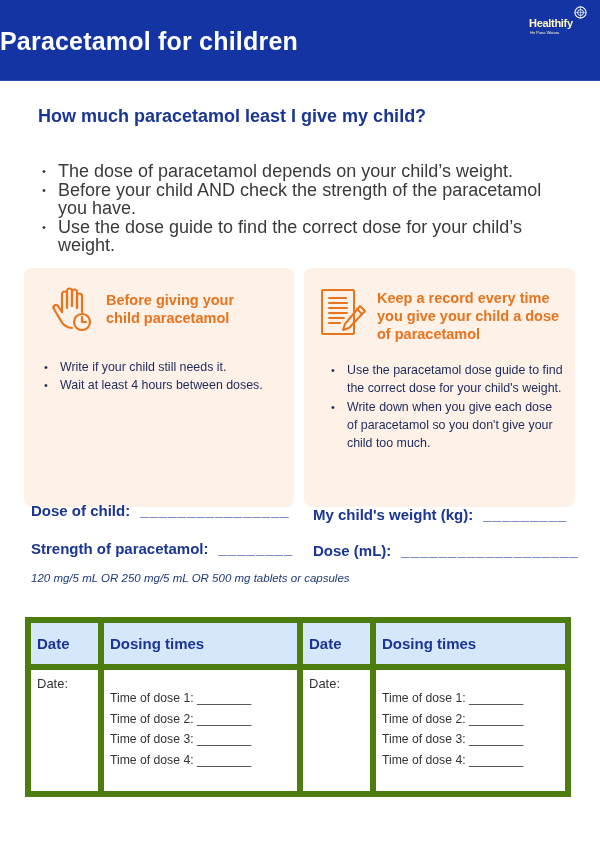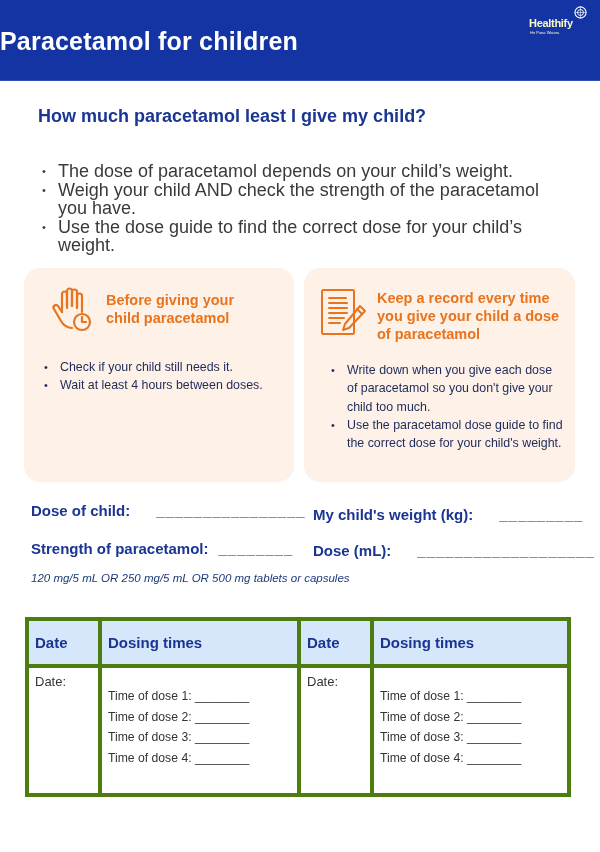--- a/index.html
+++ b/index.html
@@ -11,35 +11,35 @@
   .logo { position: absolute; right: 11px; top: 6px; width: 60px; height: 30px; color: #fef9c3; }
   .logo-globe { position: absolute; right: 2px; top: 0; width: 13px; height: 13px; }
   .logo-name { position: absolute; left: 0; top: 11px; font-size: 11px; font-weight: bold; letter-spacing: -0.3px; }
   .logo-sub { position: absolute; left: 1px; top: 24px; font-size: 4px; white-space: nowrap; }
 
   .intro-heading { position: absolute; left: 38px; top: 106px; font-size: 18px; font-weight: bold; color: #1a3593; }
   .intro-list { position: absolute; left: 40px; top: 137px; width: 530px; list-style: none; font-size: 18px; line-height: 18.5px; color: #3a3a3a; margin-top: 25px; }
   .intro-list li { position: relative; padding-left: 18px; }
   .intro-list li::before { content: "•"; position: absolute; left: 2px; top: 0; font-size: 11px; }
 
-  .card { position: absolute; top: 268px; height: 214px; background: #fdf1e8; border-radius: 16px; }
+  .card { position: absolute; top: 268px; height: 239px; background: #fdf1e8; border-radius: 8px; }
   .card-left { left: 24px; width: 270px; }
   .card-right { left: 304px; width: 271px; }
   .card-icon { position: absolute; }
   .card-title { position: absolute; color: #e8741e; font-weight: bold; font-size: 14.5px; line-height: 18px; }
   .card-list { position: absolute; list-style: none; color: #1e2a5a; font-size: 12.4px; line-height: 18.3px; }
   .card-list li { position: relative; padding-left: 18px; }
   .card-list li::before { content: "•"; position: absolute; left: 2px; top: 0; font-size: 11px; }
 
   .field { position: absolute; color: #1a3593; font-weight: bold; font-size: 15px; white-space: nowrap; }
-  .field .blank { margin-left: 26px; letter-spacing: 1px; }
+  .field .blank { margin-left: 10px; letter-spacing: 1px; }
   .strength-note { position: absolute; left: 31px; top: 572px; font-style: italic; font-size: 11.5px; color: #1e3a7a; }
 
   .dose-table { position: absolute; left: 25px; top: 617px; width: 546px; height: 180px; border-collapse: collapse; border: 2px solid #1d3d9b; }
-  .dose-table th, .dose-table td { border: 4px solid #4d7c0f; vertical-align: top; text-align: left; }
+  .dose-table th, .dose-table td { border: 6px solid #4d7c0f; vertical-align: top; text-align: left; }
   .dose-table th { background: #d6e6fb; color: #1a3593; font-size: 15px; font-weight: bold; height: 47px; vertical-align: middle; padding-left: 6px; }
   .dose-table td { padding: 6px 6px; font-size: 13px; color: #333; }
   .col-date { width: 73px; }
   .col-times { width: 199px; }
   .dose-lines { list-style: none; margin-top: 12px; font-size: 12.2px; line-height: 20.5px; color: #333; }
 </style>
 </head>
 <body>
 
 <div class="header">
@@ -51,52 +51,52 @@
       <path d="M7 1 L7 13 M1 7 L13 7" stroke="#fff" stroke-width="0.6"></path>
     </svg>
     <div class="logo-name">Healthify</div>
     <div class="logo-sub">He Puna Waiora</div>
   </div>
 </div>
 
 <div class="intro-heading">How much paracetamol least I give my child?</div>
 <ul class="intro-list">
   <li>The dose of paracetamol depends on your child’s weight.</li>
-  <li>Weigh your child AND check the strength of the paracetamol you have.</li>
+  <li>Before your child AND check the strength of the paracetamol you have.</li>
   <li>Use the dose guide to find the correct dose for your child’s weight.</li>
 </ul>
 
 <div class="card card-left">
   <svg class="card-icon" style="left:24px; top:18px; width:48px; height:48px;" viewBox="0 0 48 48" fill="none" stroke="#e8741e" stroke-width="2.2" stroke-linecap="round" stroke-linejoin="round">
     <path d="M14 26 V8 a2.5 2.5 0 0 1 5 0 V22"></path>
     <path d="M19 20 V5 a2.5 2.5 0 0 1 5 0 V20"></path>
     <path d="M24 20 V6 a2.5 2.5 0 0 1 5 0 V22"></path>
     <path d="M29 22 V10 a2.5 2.5 0 0 1 5 0 V26"></path>
     <path d="M14 26 L10 20 a2.5 2.5 0 0 0 -4 3 L13 35 C16 40 20 42 24 42"></path>
     <circle cx="34" cy="36" r="8"></circle>
     <path d="M34 31 V36 H38"></path>
   </svg>
   <div class="card-title" style="left:82px; top:23px; width:160px;">Before giving your child paracetamol</div>
   <ul class="card-list" style="left:18px; top:90px; width:246px;">
-    <li>Check if your child still needs it.</li>
+    <li>Write if your child still needs it.</li>
     <li>Wait at least 4 hours between doses.</li>
   </ul>
 </div>
 
 <div class="card card-right">
   <svg class="card-icon" style="left:16px; top:20px; width:48px; height:48px;" viewBox="0 0 48 48" fill="none" stroke="#e8741e" stroke-width="2" stroke-linecap="round" stroke-linejoin="round">
     <rect x="2" y="2" width="32" height="44" rx="1.5"></rect>
     <path d="M9 10 H26 M9 15 H27 M9 20 H27 M9 25 H27 M9 30 H24 M9 35 H20"></path>
     <path d="M40 18 L45 23 L29 40 L23 42 L25 36 Z"></path>
     <path d="M37 21 L42 26"></path>
   </svg>
   <div class="card-title" style="left:73px; top:21px; width:192px;">Keep a record every time you give your child a dose of paracetamol</div>
   <ul class="card-list" style="left:25px; top:93px; width:236px;">
+    <li>Use the paracetamol dose guide to find  the correct dose for your child's weight.</li>
     <li>Write down when you give each dose of paracetamol so you don't give your child too much.</li>
-    <li>Use the paracetamol dose guide to find  the correct dose for your child's weight.</li>
   </ul>
 </div>
 
 <div class="field" style="left:31px; top:502px;">
   <span>Dose of child:</span><span class="blank">________________</span>
 </div>
 <div class="field" style="left:313px; top:506px;">
   <span>My child's weight (kg):</span><span class="blank">_________</span>
 </div>
 <div class="field" style="left:31px; top:540px;">

